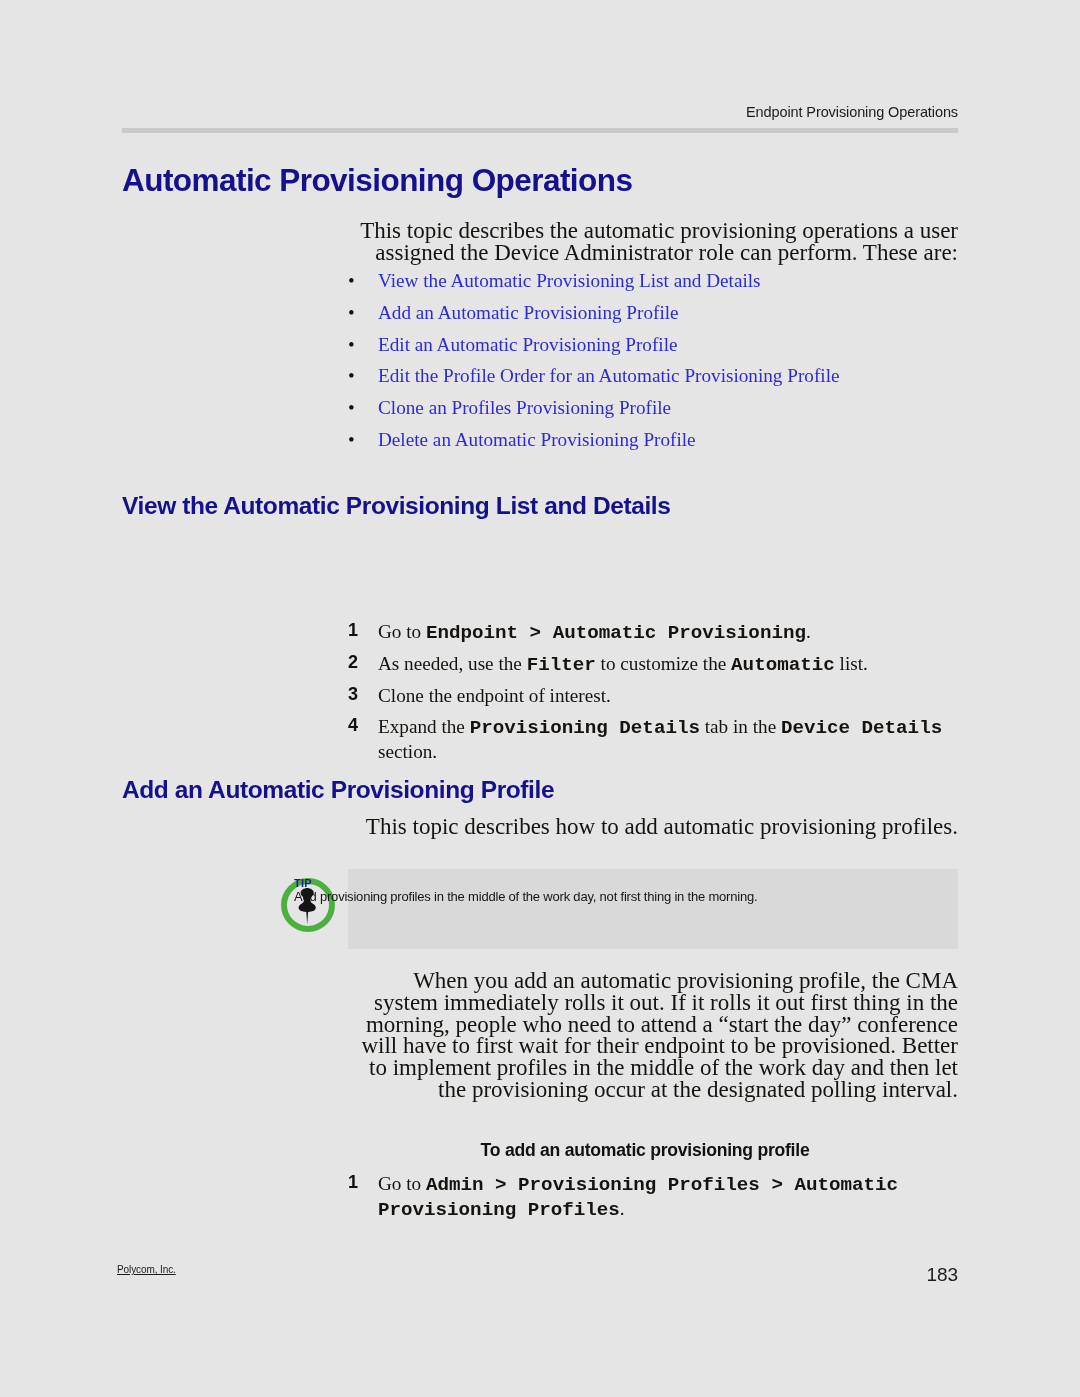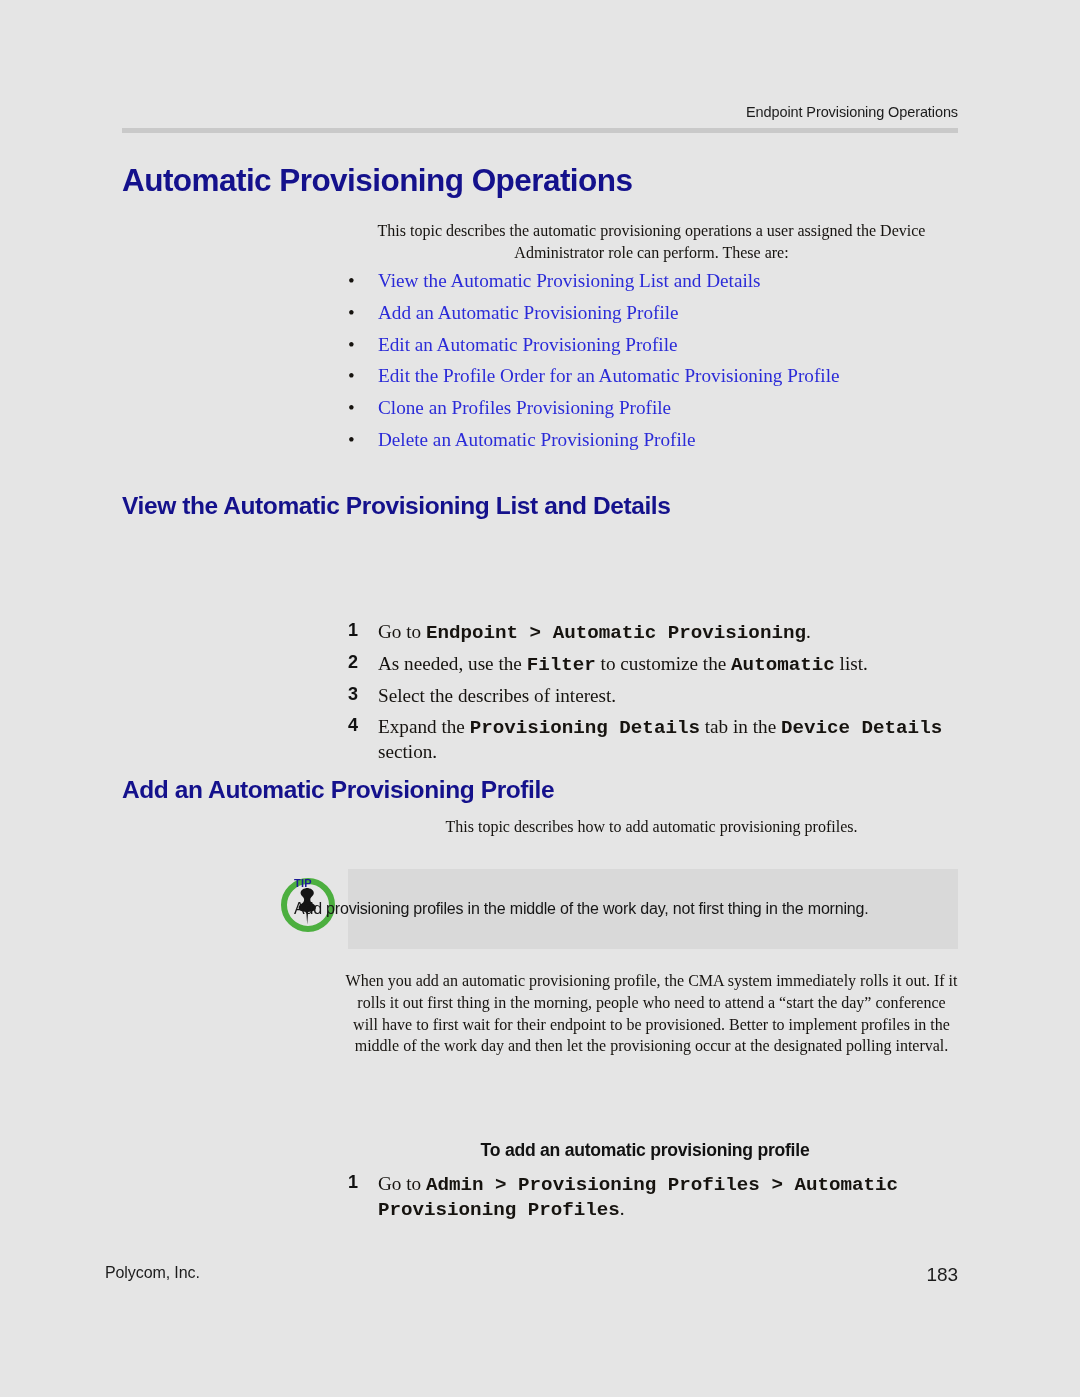--- a/index.html
+++ b/index.html
@@ -51,24 +51,24 @@
   }
 
   
   .col {
     position: absolute;
     left: 345px;
     width: 613px;
   }
   .body-par {
     font-family: "Liberation Serif", serif;
-    font-size: 16px;
+    font-size: 23px;
     line-height: 21.8px;
     color: #16130f;
-    text-align: center;
+    text-align: right;
   }
 
   
   .link-list {
     position: absolute;
     left: 345px;
     width: 613px;
     top: 270px;
   }
   .link-row {
@@ -172,45 +172,46 @@
     top: 8px;
     font-family: "Liberation Sans", sans-serif;
     font-weight: bold;
     font-size: 11px;
     letter-spacing: 0.2px;
     color: #1b1b95;
   }
   .tip-text {
     position: absolute;
     left: 16px;
-    top: 30px;
+    top: 18px;
     width: 585px;
     font-family: "Liberation Sans", sans-serif;
-    font-size: 16px;
+    font-size: 13px;
     line-height: 19px;
     letter-spacing: -0.2px;
     color: #161616;
   }
   .tip-icon {
     position: absolute;
     left: 0px;
     top: 6px;
     width: 60px;
     height: 60px;
   }
 
   
   .footer-left {
     position: absolute;
-    left: 105px;
+    left: 117px;
     top: 1264px;
     font-family: "Liberation Sans", sans-serif;
-    font-size: 16px;
+    font-size: 10px;
     letter-spacing: -0.1px;
     color: #1c1c1c;
+    text-decoration: underline;
   }
   .footer-right {
     position: absolute;
     right: 122px;
     top: 1264px;
     font-family: "Liberation Sans", sans-serif;
     font-size: 19px;
     letter-spacing: -0.1px;
     color: #1c1c1c;
   }
@@ -261,21 +262,21 @@
     <div class="step">
       <span class="num">1</span>
       <div class="stext">Go to <b>Endpoint &gt; Automatic Provisioning</b>.</div>
     </div>
     <div class="step">
       <span class="num">2</span>
       <div class="stext">As needed, use the <b>Filter</b> to customize the <b>Automatic</b> list.</div>
     </div>
     <div class="step">
       <span class="num">3</span>
-      <div class="stext">Select the describes of interest.</div>
+      <div class="stext">Clone the endpoint of interest.</div>
     </div>
     <div class="step">
       <span class="num">4</span>
       <div class="stext">Expand the <b>Provisioning Details</b> tab in the <b>Device Details</b> section.</div>
     </div>
   </div>
 
   <div class="sec-head" style="top:776px;">Add an Automatic Provisioning Profile</div>
 
   <div class="col body-par" style="top:816px;">This topic describes how to add automatic provisioning profiles.</div>

